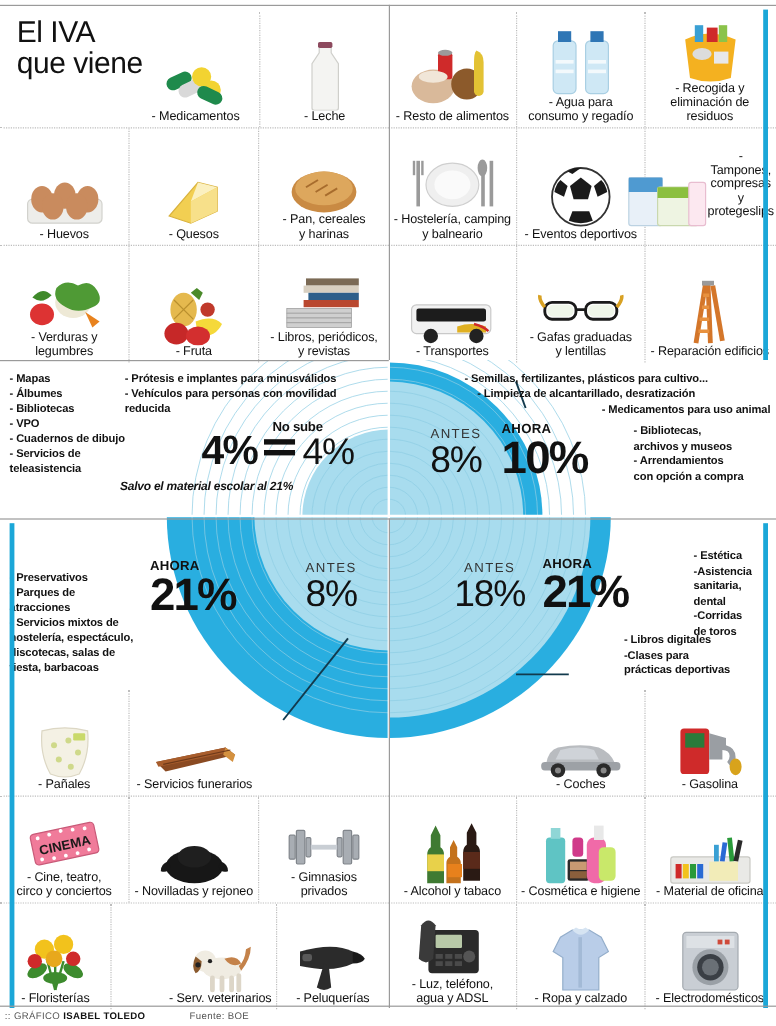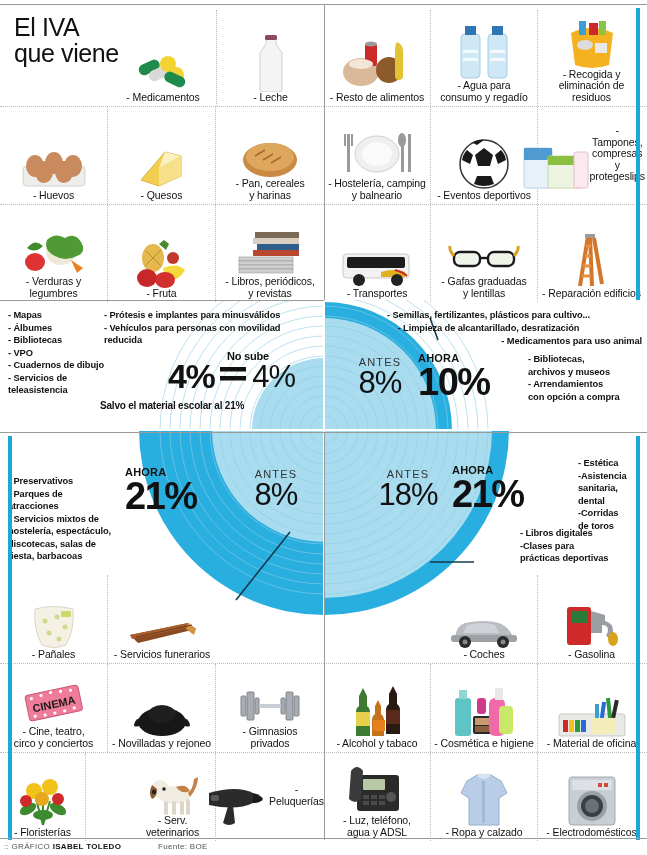--- a/index.html
+++ b/index.html
@@ -35,21 +35,21 @@
   
   #circle-wrap{left:0;top:300px;width:647px;height:340px;}
 
   
   .pct-big{font-size:34px;font-weight:800;letter-spacing:-1.5px;line-height:32px;color:#111;}
   .pct-light{font-size:31px;font-weight:300;letter-spacing:-1px;line-height:30px;color:#111;}
   .kicker{font-size:11px;font-weight:800;letter-spacing:.2px;color:#111;}
   .kicker-light{font-size:11px;font-weight:400;letter-spacing:1.2px;color:#333;}
 
   .nosube{font-size:11px;font-weight:800;color:#111;letter-spacing:-.2px;}
-  .salvo{font-size:10px;font-weight:800;color:#111;letter-spacing:-.2px;}
+  .salvo{font-size:10px;font-weight:800;color:#111;letter-spacing:-.2px;font-style:italic;}
   .credit{font-size:8px;letter-spacing:.3px;color:#555;font-weight:400;}
   .credit b{color:#111;font-weight:800;}
   .rail{background:#1ba7d8;}
 </style>
 </head>
 <body>
 
 <div class="page">
 
   <div class="abs title">
@@ -614,21 +614,21 @@
                 <path d="M38 36 v10"></path>
                 <path d="M44 34 v12"></path>
               </g>
               <path d="M32 20 q10 -4 14 4 q-8 4 -14 -4z" fill="#c4824a"></path>
             </svg>
           </div>
           <div class="cell-label">
             <div>- Serv. veterinarios</div>
           </div>
         </div>
-        <div class="grid-cell" style="width: 108px; height: 88px; display: flex; flex-direction: row; align-items: center; justify-content: flex-end; box-sizing: border-box; padding-bottom: 3px;">
+        <div class="grid-cell" style="width: 108px; height: 88px; display: flex; flex-direction: column; align-items: center; justify-content: flex-end; box-sizing: border-box; padding-bottom: 3px;">
           <div class="thumb" style="height: 62px;">
             <svg width="66" height="44">
               <path d="M6 10 q28 -8 44 0 q6 4 0 10 q-16 8 -44 2z" fill="#2b2b2b"></path>
               <path d="M50 10 q8 2 10 6 q-2 4 -10 4z" fill="#1a1a1a"></path>
               <path d="M26 20 l-6 20 q6 4 12 0 l-2 -18z" fill="#2b2b2b"></path>
               <rect x="8" y="12" width="8" height="6" rx="2" fill="#5a5a5a"></rect>
             </svg>
           </div>
           <div class="cell-label">
             <div>- Peluquerías</div>

